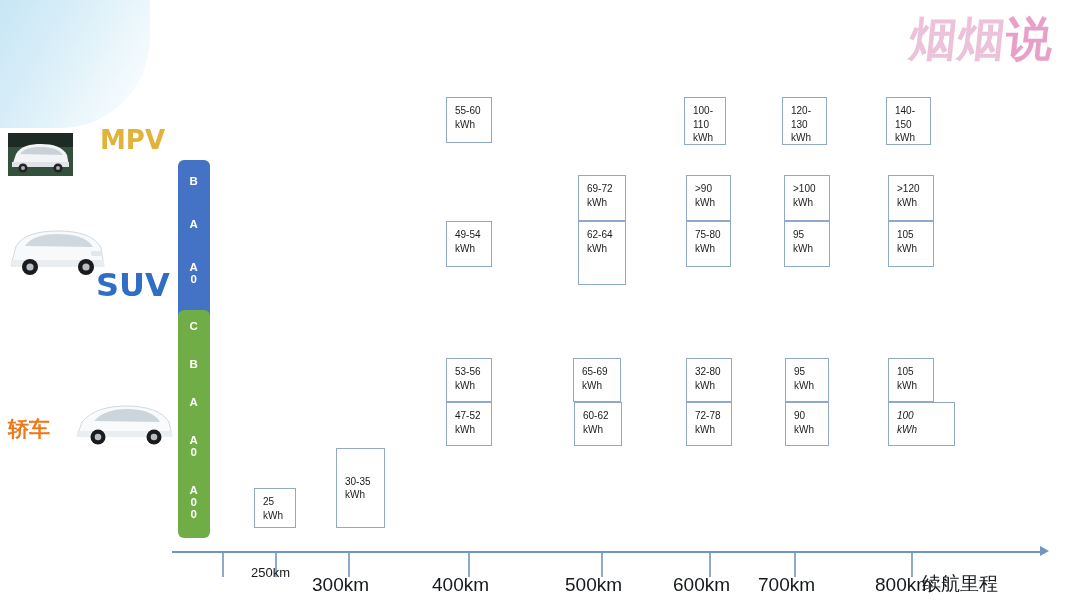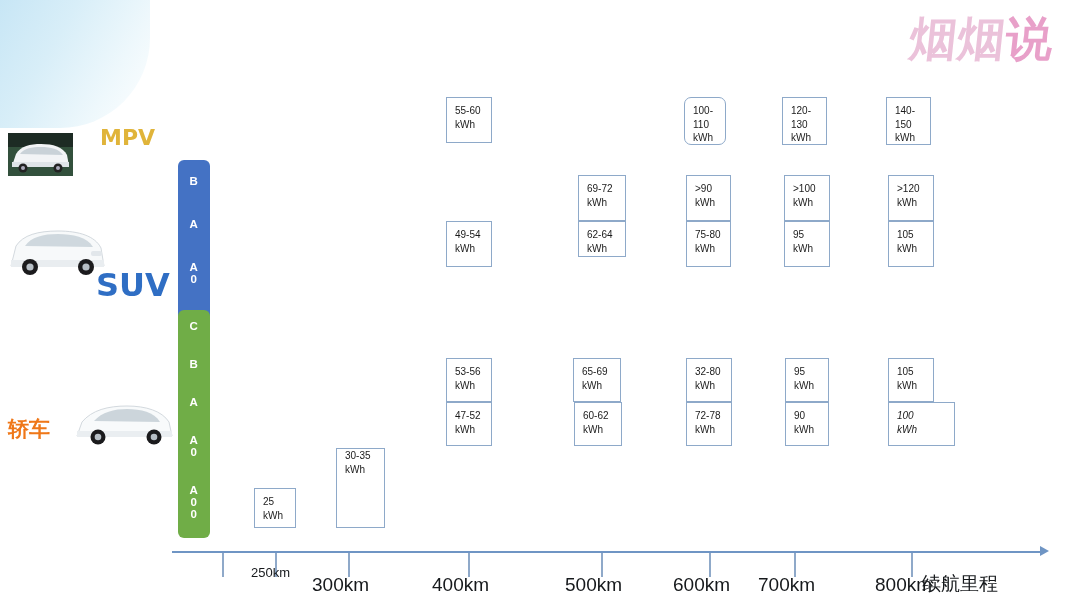--- a/index.html
+++ b/index.html
@@ -47,21 +47,21 @@
 
   
   .zhihu-wm{
     position:absolute;left:862px;top:540px;
     font-size:23px;color:#d7d9dd;letter-spacing:2px;
     font-family:"DejaVu Sans",sans-serif;white-space:nowrap;
   }
 
   
   .cat-label{position:absolute;font-weight:bold;white-space:nowrap;font-family:"DejaVu Sans",sans-serif;}
-  .cat-mpv{left:100px;top:125px;font-size:22px;color:#e0b43a;}
+  .cat-mpv{left:100px;top:125px;font-size:26px;color:#e0b43a;}
   .cat-suv{left:96px;top:266px;font-size:32px;color:#2f6ec4;}
   .cat-sedan{left:8px;top:415px;font-size:21px;color:#ef7718;}
 
   
   .car-thumb{position:absolute;}
   .car-mpv{left:8px;top:133px;width:65px;height:43px;background:#2d4638;overflow:hidden;}
   .car-suv{left:5px;top:218px;width:105px;height:62px;}
   .car-sedan{left:72px;top:390px;width:105px;height:60px;}
 
   
@@ -168,21 +168,21 @@
       <div class="seg">A</div>
       <div class="seg"><span>A</span><span class="l2">0</span></div>
       <div class="seg"><span>A</span><span class="l2">0</span><span class="l2">0</span></div>
     </div>
 
   <div id="boxes-layer">
       <div class="dbox" style="left: 446px; top: 97px; width: 46px; height: 46px;">
         <span class="v">55-60</span>
         <span class="u">kWh</span>
       </div>
-      <div class="dbox" style="left: 684px; top: 97px; width: 42px; height: 48px; border-radius: 7px;">
+      <div class="dbox" style="left: 684px; top: 97px; width: 42px; height: 48px;">
         <span class="v">100-</span>
         <span class="v">110</span>
         <span class="u">kWh</span>
       </div>
       <div class="dbox" style="left: 782px; top: 97px; width: 45px; height: 48px;">
         <span class="v">120-</span>
         <span class="v">130</span>
         <span class="u">kWh</span>
       </div>
       <div class="dbox" style="left: 886px; top: 97px; width: 45px; height: 48px;">
@@ -203,21 +203,21 @@
         <span class="u">kWh</span>
       </div>
       <div class="dbox" style="left: 888px; top: 175px; width: 46px; height: 46px;">
         <span class="v">&gt;120</span>
         <span class="u">kWh</span>
       </div>
       <div class="dbox" style="left: 446px; top: 221px; width: 46px; height: 46px;">
         <span class="v">49-54</span>
         <span class="u">kWh</span>
       </div>
-      <div class="dbox" style="left: 578px; top: 221px; width: 48px; height: 36px;">
+      <div class="dbox" style="left: 578px; top: 221px; width: 48px; height: 64px;">
         <span class="v">62-64</span>
         <span class="u">kWh</span>
       </div>
       <div class="dbox" style="left: 686px; top: 221px; width: 45px; height: 46px;">
         <span class="v">75-80</span>
         <span class="u">kWh</span>
       </div>
       <div class="dbox" style="left: 784px; top: 221px; width: 46px; height: 46px;">
         <span class="v">95</span>
         <span class="u">kWh</span>
@@ -263,21 +263,21 @@
         <span class="u">kWh</span>
       </div>
       <div class="dbox" style="left: 888px; top: 402px; width: 67px; height: 44px; font-style: italic;">
         <span class="v">100</span>
         <span class="u">kWh</span>
       </div>
       <div class="dbox" style="left: 254px; top: 488px; width: 42px; height: 40px;">
         <span class="v">25</span>
         <span class="u">kWh</span>
       </div>
-      <div class="dbox" style="left: 336px; top: 448px; width: 49px; height: 80px; display: flex; flex-direction: column; padding-top: 0px;">
+      <div class="dbox" style="left: 336px; top: 448px; width: 49px; height: 80px; display: flex; flex-direction: column; justify-content: center; padding-top: 0px;">
         <span class="v">30-35</span>
         <span class="u">kWh</span>
       </div>
     </div>
 
   <div class="axis-line"></div>
   <div class="axis-arrow"></div>
   <div id="axis-layer">
       <div class="tick" style="left: 222px;"></div>
       <div class="tick" style="left: 275px;"></div>

